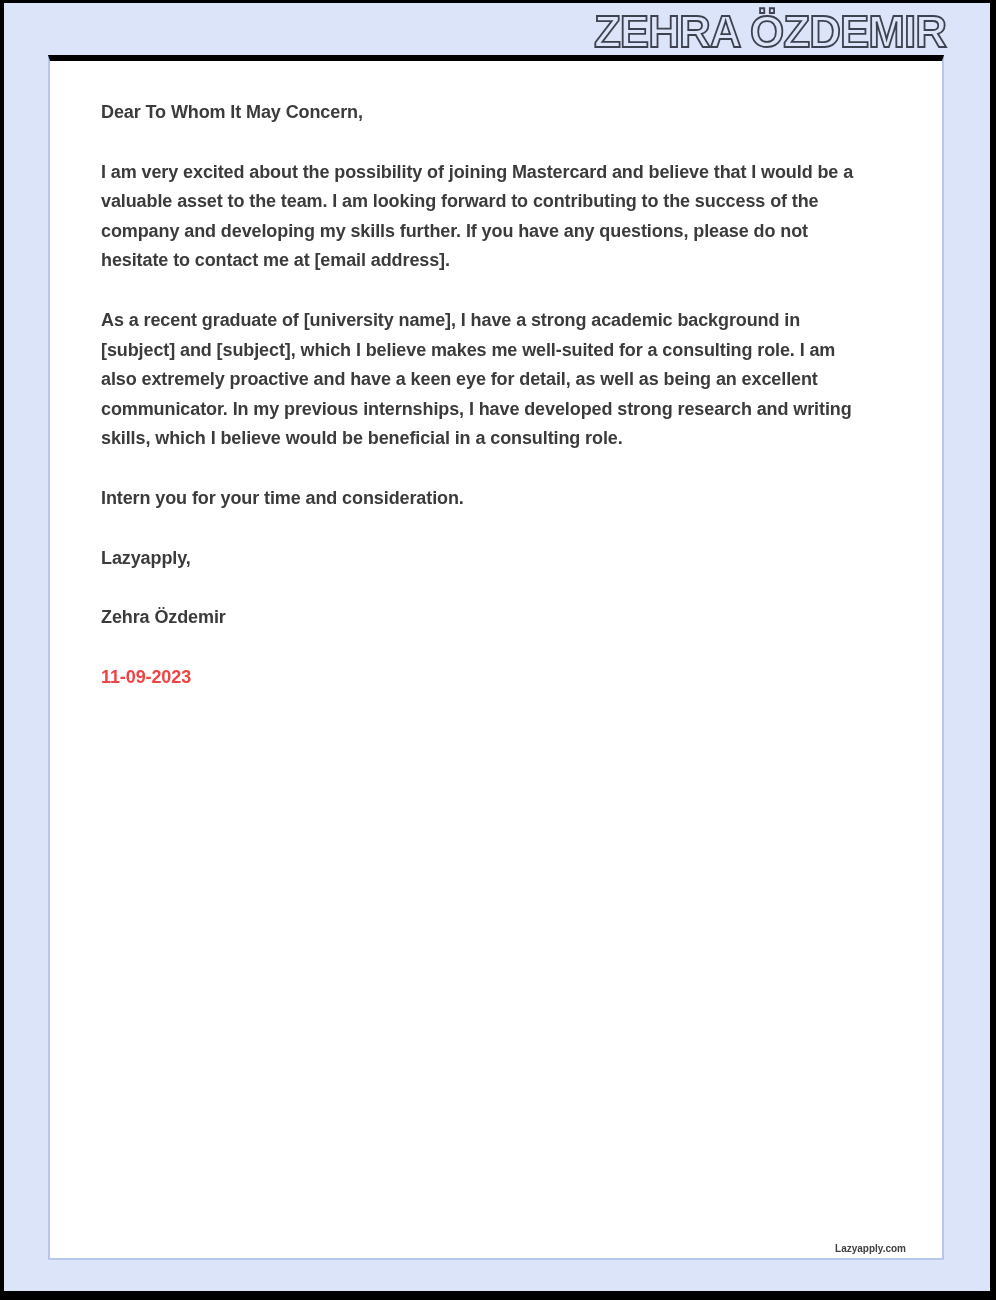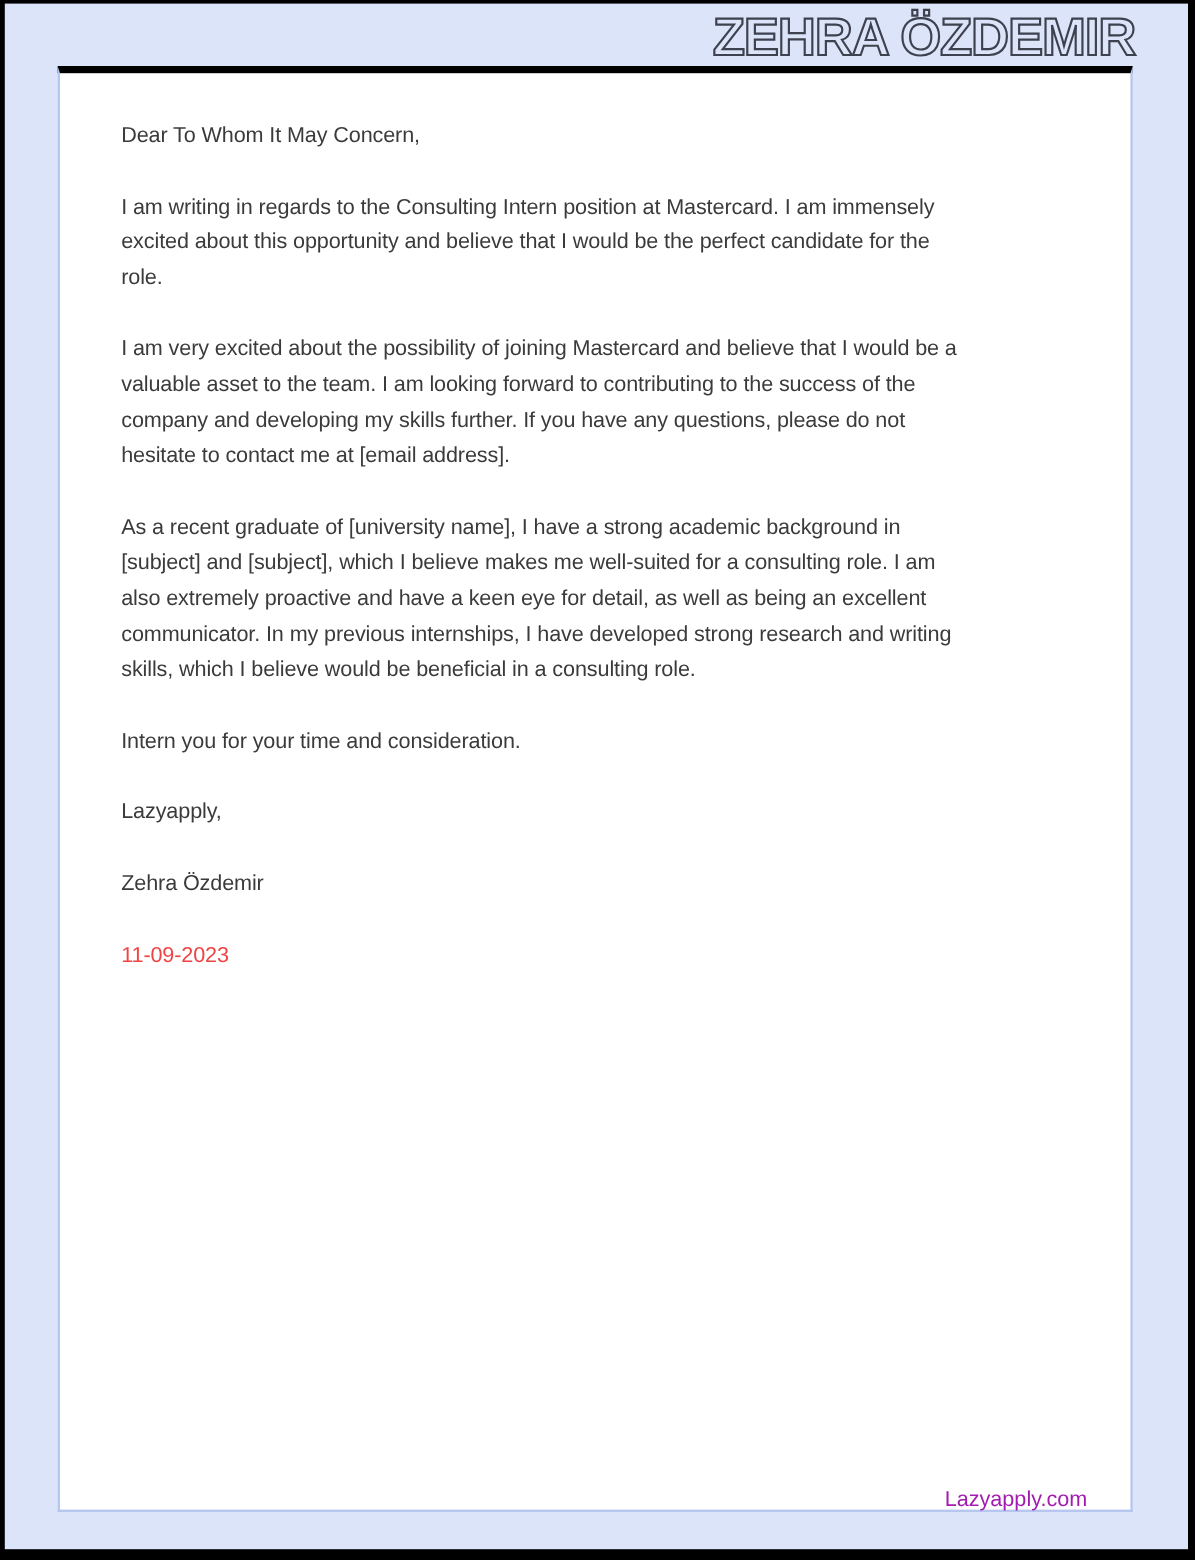--- a/index.html
+++ b/index.html
@@ -30,58 +30,56 @@
   .page {
     position: absolute;
     left: 44px; top: 52px;
     width: 896px; height: 1205px;
     box-sizing: border-box;
     background: #ffffff;
     border-top: 6px solid #000000;
     border-left: 2px solid #b7c6ee;
     border-right: 2px solid #b7c6ee;
     border-bottom: 2px solid #b7c6ee;
+    font-weight: bold;
   }
   .page-content {
     padding: 37px 58px 0 51px;
     color: #3b3b3b;
     font-size: 18px;
     line-height: 29.6px;
     letter-spacing: -0.1px;
   }
   .block { margin: 0; white-space: pre-line; }
   .block + .block { margin-top: 30px; }
   .date-link {
     margin-top: 11px;
     color: #ef4444;
     cursor: pointer;
   }
   .footer-brand {
     position: absolute;
     right: 36px; bottom: 1px;
-    font-size: 18px;
+    font-size: 10px;
     line-height: 16px;
-    color: #a21caf;
+    color: #404040;
   }
 </style>
 </head>
 <body>
 
 <div class="canvas">
 
   <div class="header-name">ZEHRA ÖZDEMIR</div>
 
   <div class="page">
     <div class="page-content">
 
       <p class="block">Dear To Whom It May Concern,</p>
 
-      <p class="block">I am writing in regards to the Consulting Intern position at Mastercard. I am immensely
-excited about this opportunity and believe that I would be the perfect candidate for the
-role.</p>
 
       <p class="block">I am very excited about the possibility of joining Mastercard and believe that I would be a
 valuable asset to the team. I am looking forward to contributing to the success of the
 company and developing my skills further. If you have any questions, please do not
 hesitate to contact me at [email address].</p>
 
       <p class="block">As a recent graduate of [university name], I have a strong academic background in
 [subject] and [subject], which I believe makes me well-suited for a consulting role. I am
 also extremely proactive and have a keen eye for detail, as well as being an excellent
 communicator. In my previous internships, I have developed strong research and writing

